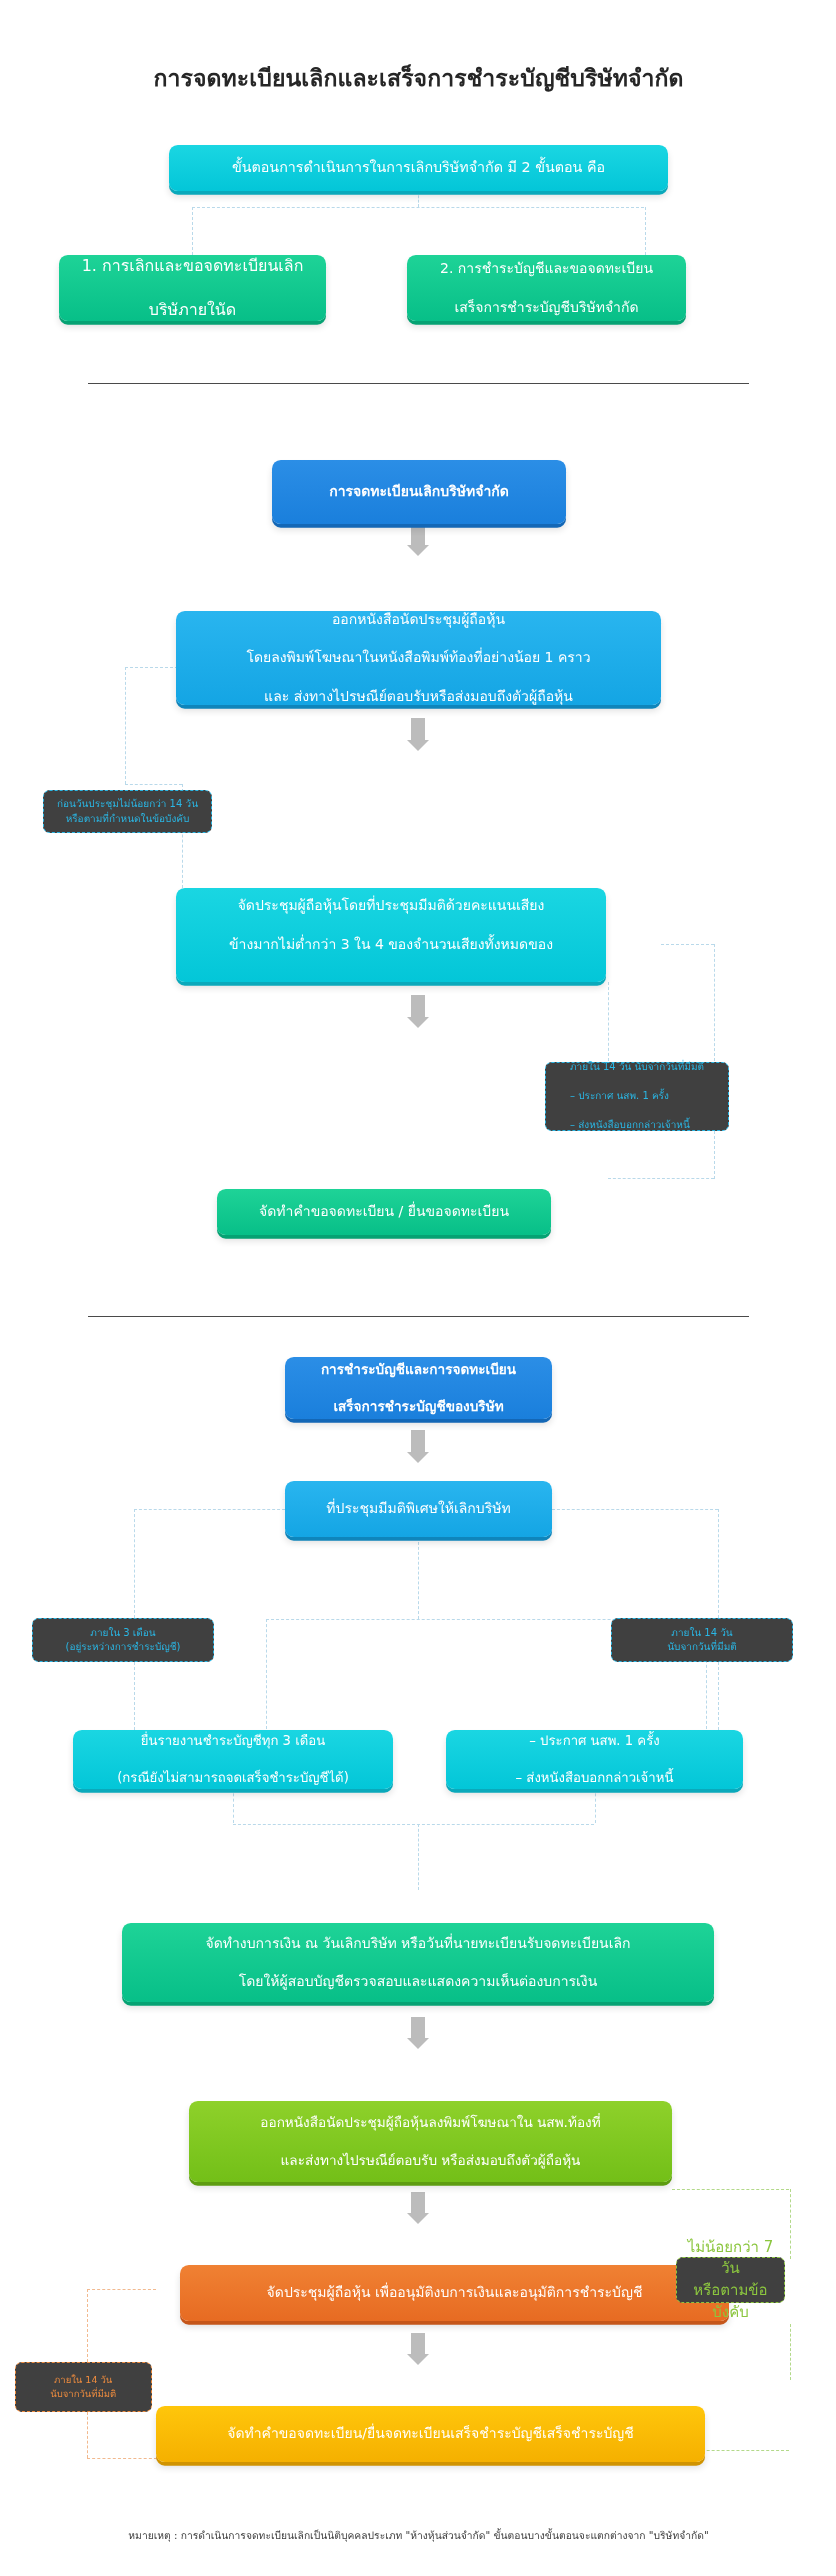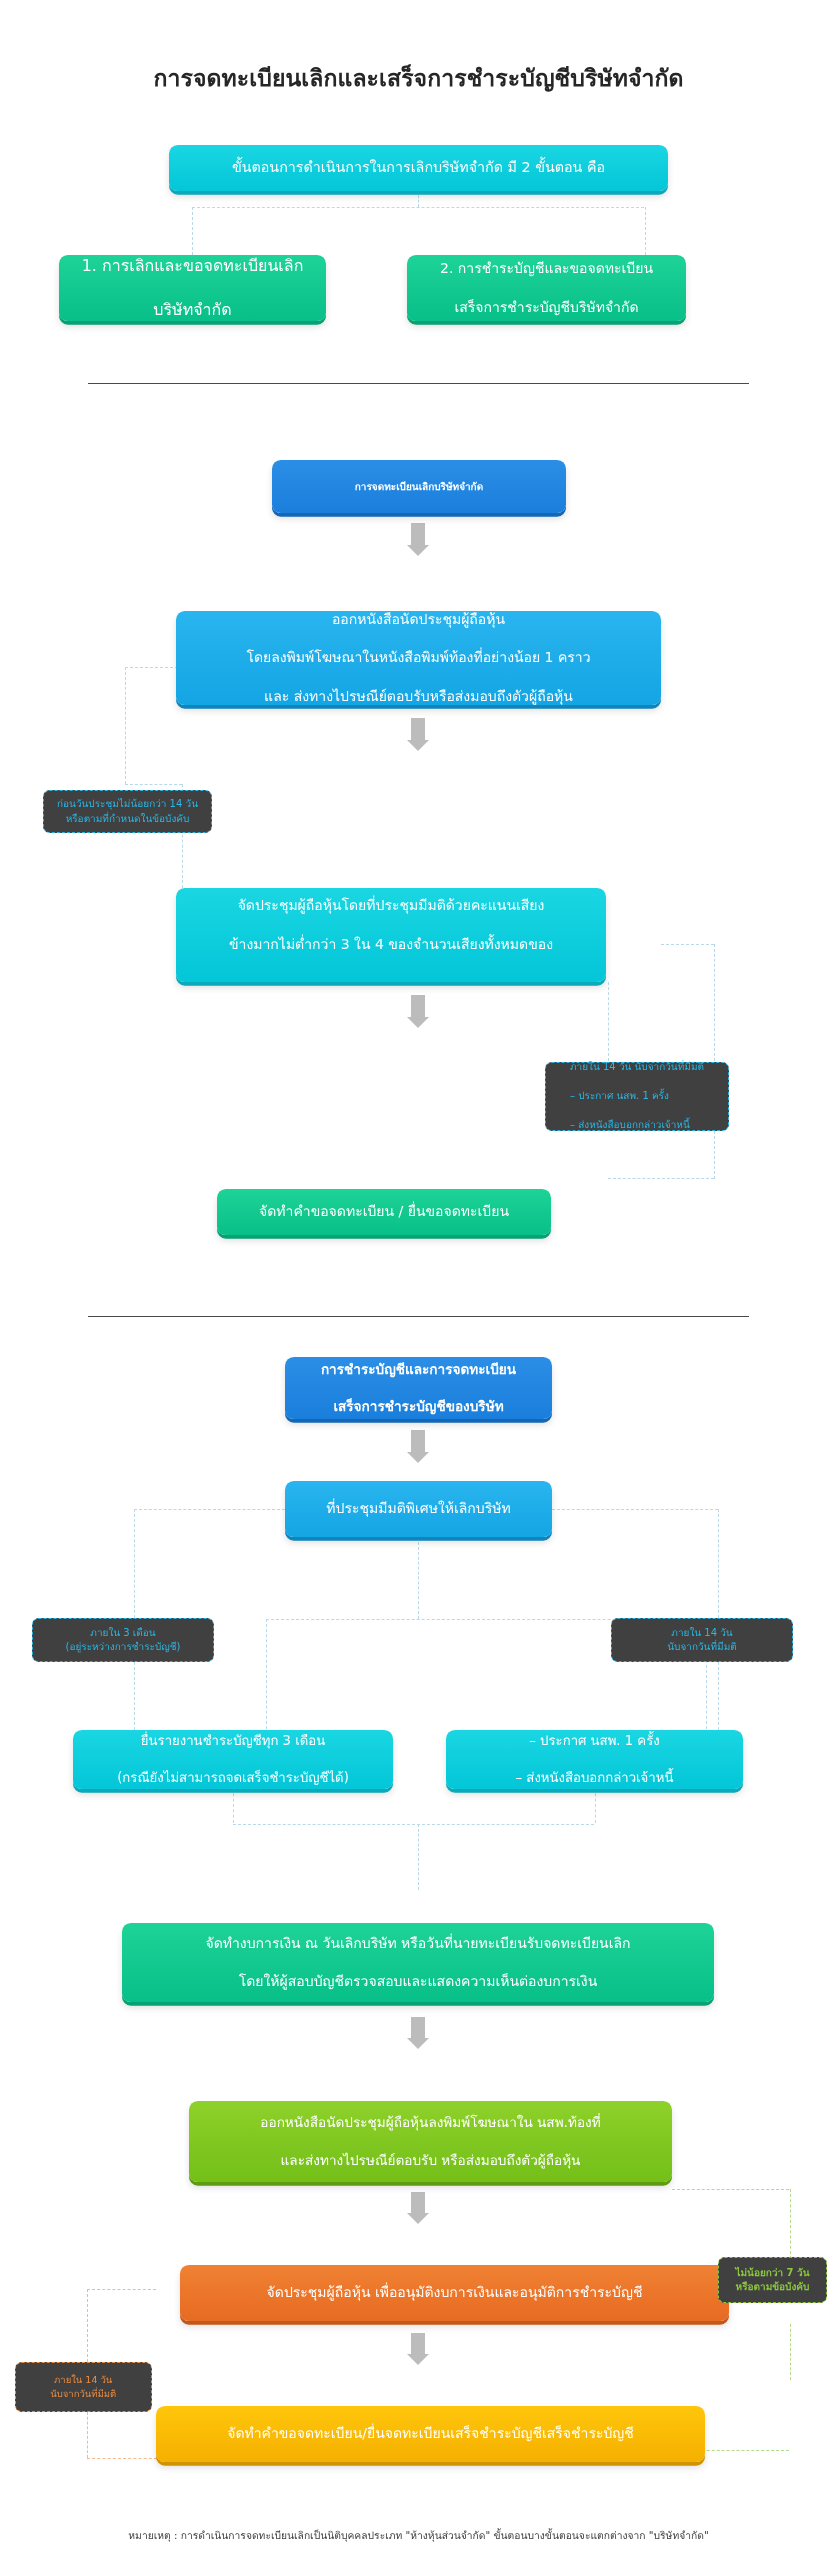--- a/index.html
+++ b/index.html
@@ -105,30 +105,30 @@
   <div class="node cyan" style="left:169px;top:145px;width:499px;height:46px;font-size:14.3px;">
     <span>ขั้นตอนการดำเนินการในการเลิกบริษัทจำกัด มี 2 ขั้นตอน คือ</span>
   </div>
 
   <div class="vline" style="left:418px;top:191px;height:16px;"></div>
   <div class="hline" style="left:192px;top:207px;width:452px;"></div>
   <div class="vline" style="left:192px;top:207px;height:48px;"></div>
   <div class="vline" style="left:645px;top:207px;height:48px;"></div>
 
   <div class="node green" style="left:59px;top:255px;width:267px;height:66px;font-size:16px;">
-    <span><span>1. การเลิกและขอจดทะเบียนเลิก</span><br><span>บริษัทจำกัด</span></span>
+    <span><span>1. การเลิกและขอจดทะเบียนเลิก</span><br><span>บริษัภายในัด</span></span>
   </div>
 
   <div class="node green" style="left:407px;top:255px;width:279px;height:66px;font-size:14px;">
     <span><span>2. การชำระบัญชีและขอจดทะเบียน</span><br><span>เสร็จการชำระบัญชีบริษัทจำกัด</span></span>
   </div>
 
   <div class="divider" style="left:88px;top:383px;width:661px;"></div>
 
-  <div class="node blue" style="left:272px;top:460px;width:294px;height:53px;font-size:10px;font-weight:bold;">
+  <div class="node blue" style="left:272px;top:460px;width:294px;height:64px;font-size:14px;font-weight:bold;">
     <span>การจดทะเบียนเลิกบริษัทจำกัด</span>
   </div>
 
   <div class="arrow" style="left:407px;top:523px;">
     <div class="stem" style="height:22px;"></div>
       <div class="head"></div>
   </div>
 
   <div class="node sky" style="left:176px;top:611px;width:485px;height:94px;font-size:14px;">
     <span><span>ออกหนังสือนัดประชุมผู้ถือหุ้น</span><br><span>โดยลงพิมพ์โฆษณาในหนังสือพิมพ์ท้องที่อย่างน้อย 1 คราว</span><br><span>และ ส่งทางไปรษณีย์ตอบรับหรือส่งมอบถึงตัวผู้ถือหุ้น</span></span>
@@ -231,21 +231,21 @@
   <div class="node lime" style="left:189px;top:2101px;width:483px;height:81px;font-size:13.6px;">
     <span><span>ออกหนังสือนัดประชุมผู้ถือหุ้นลงพิมพ์โฆษณาใน นสพ.ท้องที่</span><br><span>และส่งทางไปรษณีย์ตอบรับ หรือส่งมอบถึงตัวผู้ถือหุ้น</span></span>
   </div>
 
   <div class="hline limec" style="left:672px;top:2189px;width:117px;"></div>
   <div class="vline limec" style="left:790px;top:2189px;height:70px;"></div>
   <div class="vline limec" style="left:790px;top:2324px;height:56px;"></div>
   <div class="hline limec" style="left:672px;top:2450px;width:117px;"></div>
   <div class="vline limec" style="left:672px;top:2406px;height:44px;"></div>
 
-  <div class="note lime-note" style="left:718px;top:2257px;width:109px;height:46px;font-size:10px;font-weight:bold;">
+  <div class="note lime-note" style="left:676px;top:2257px;width:109px;height:46px;font-size:15px;">
     <span><span>ไม่น้อยกว่า 7 วัน</span><br><span>หรือตามข้อบังคับ</span></span>
   </div>
 
   <div class="arrow" style="left:407px;top:2192px;">
     <div class="stem" style="height:20.6px;"></div>
       <div class="head"></div>
   </div>
 
   <div class="node orange" style="left:156px;top:2265px;width:549px;height:56px;font-size:14px;margin-left:24px;">
     <span>จัดประชุมผู้ถือหุ้น เพื่ออนุมัติงบการเงินและอนุมัติการชำระบัญชี</span>

